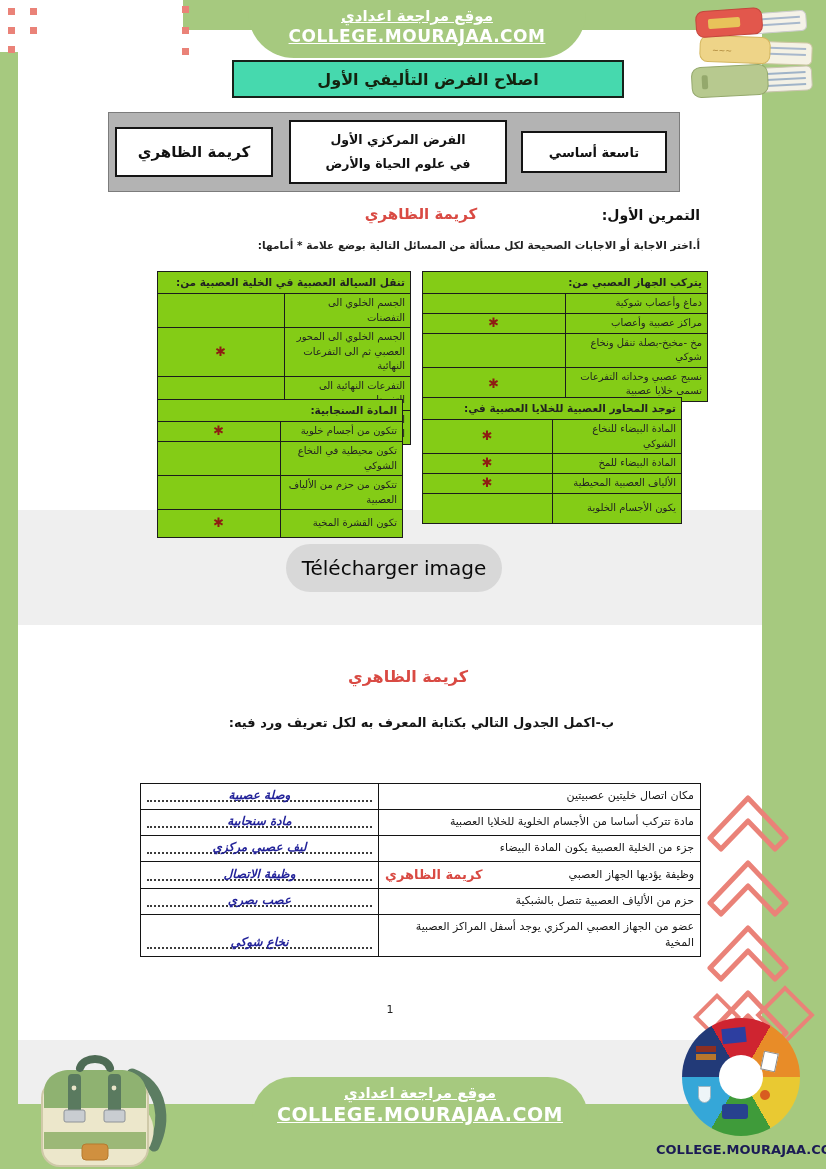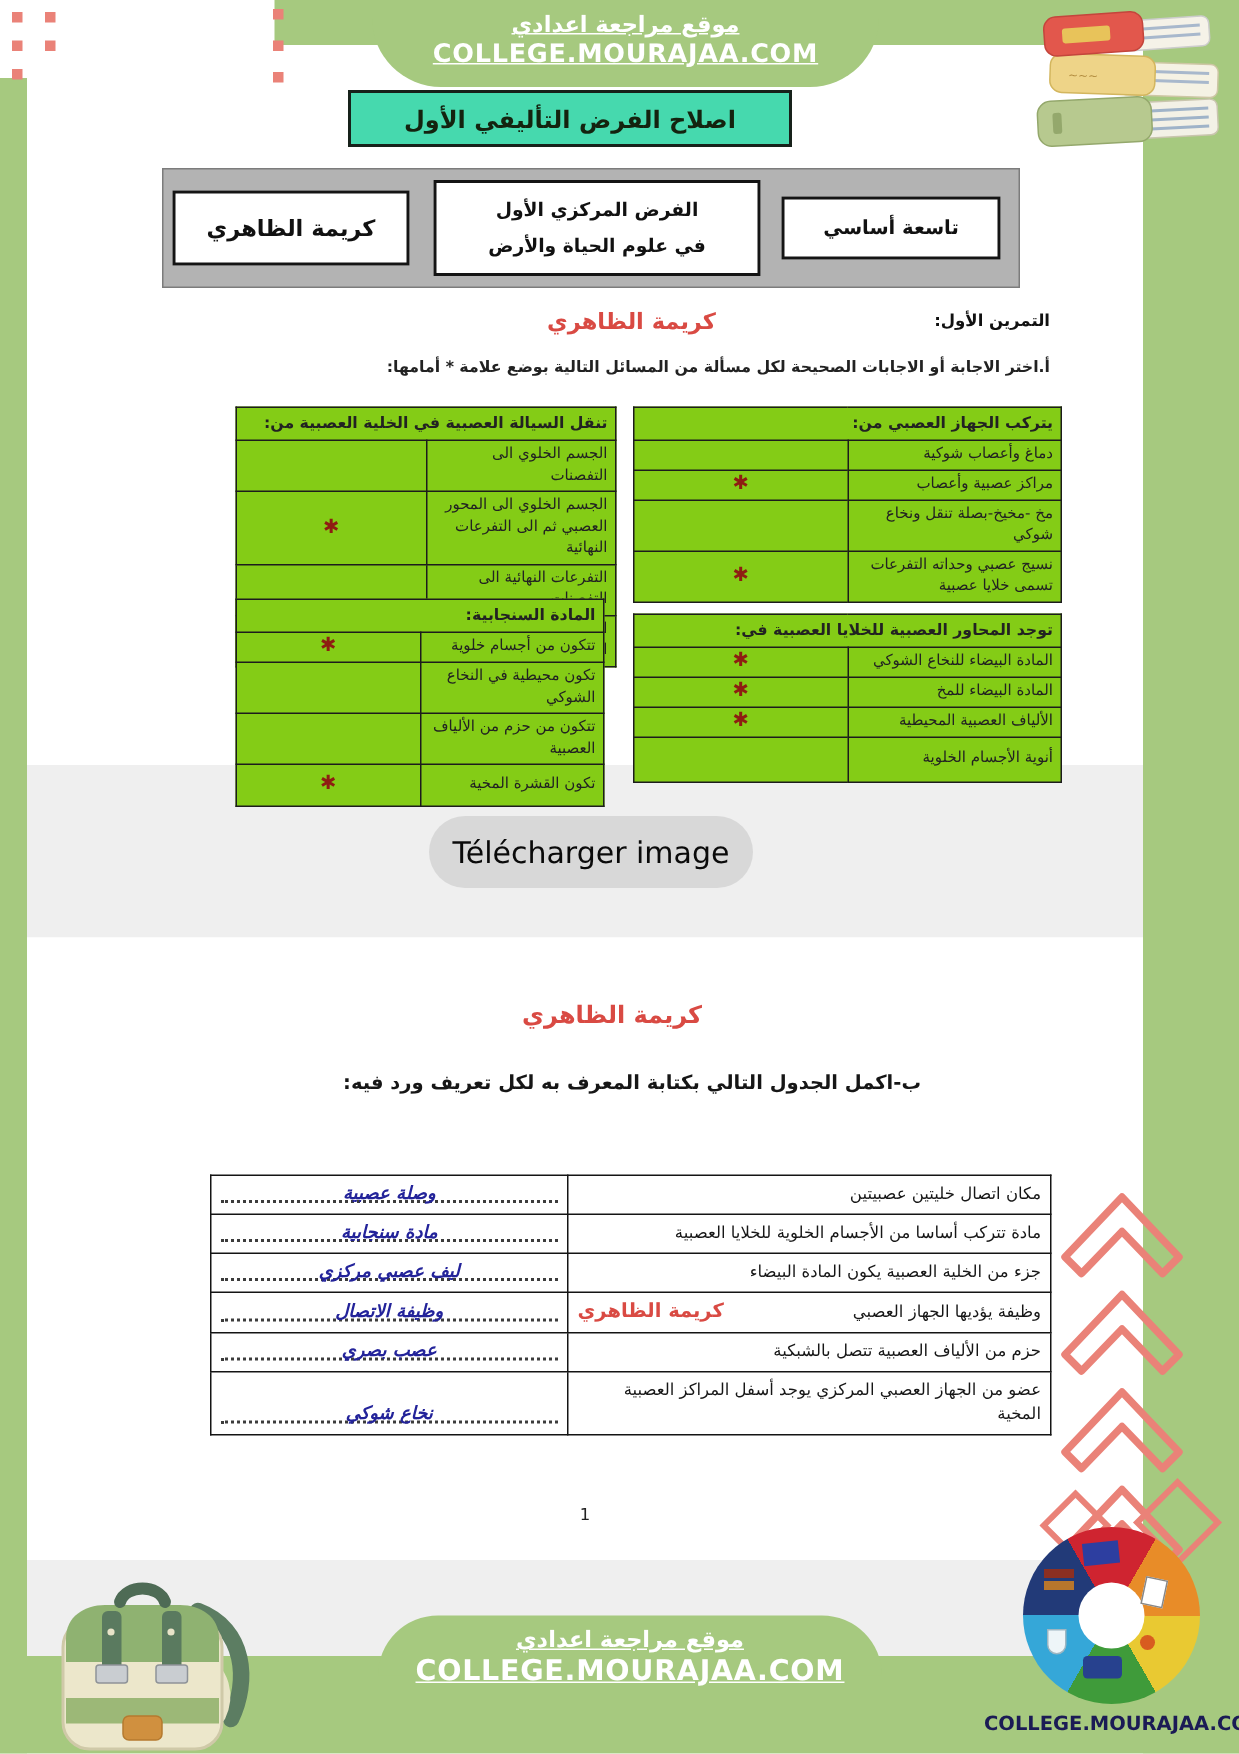--- a/index.html
+++ b/index.html
@@ -29,48 +29,48 @@
 
   
   .site-block { position:absolute; text-align:center; color:#fff; font-weight:bold; z-index:6; }
   .site-block .l1 { font-size:15px; text-decoration:underline; line-height:1.35; cursor:pointer; }
   .site-block .l2 { font-size:17px; text-decoration:underline; letter-spacing:.5px; cursor:pointer; }
   #site-top { left:250px; top:6px; width:334px; }
   #site-bottom { left:252px; top:1083px; width:336px; }
   #site-bottom .l2 { font-size:19px; }
 
   
-  #title-box { position:absolute; left:214px; top:5px; width:296px; height:38px;
+  #title-box { position:absolute; left:214px; top:5px; width:392px; height:38px;
                background:#46d9ae; border:2px solid #17211a; display:flex; align-items:center;
                justify-content:center; font-weight:bold; font-size:16px; color:#14230f; }
   #banner { position:absolute; left:90px; top:57px; width:572px; height:80px;
             background:#b3b3b3; border:1px solid #7c7c7c; }
   .bbox { position:absolute; background:#fff; border:2px solid #141414; display:flex;
           flex-direction:column; align-items:center; justify-content:center;
           font-weight:bold; color:#111; text-align:center; }
   #bbox-teacher { left:6px;   top:14px; width:158px; height:50px; font-size:15px; }
   #bbox-exam    { left:180px; top:7px;  width:218px; height:64px; font-size:12.5px; line-height:1.9; }
   #bbox-grade   { left:412px; top:18px; width:146px; height:42px; font-size:13px; }
 
   
   .wm { color:#d94a43; font-weight:bold; }
   #wm1 { position:absolute; left:318px; top:150px; width:170px; text-align:center; font-size:15px; }
-  #ex1-heading { position:absolute; right:62px; top:152px; font-weight:bold; font-size:11px; color:#111; direction:rtl; }
+  #ex1-heading { position:absolute; right:62px; top:152px; font-weight:bold; font-size:14px; color:#111; direction:rtl; }
   #ex1-instruction { position:absolute; right:62px; top:184px; font-size:10.5px; font-weight:bold;
                      color:#222; direction:rtl; }
 
   .qtable { position:absolute; border-collapse:collapse; direction:rtl; font-size:10px;
             color:#222; table-layout:fixed; background:#84cc16; }
   .qtable td { border:1px solid #1c1c1c; padding:2px 5px; vertical-align:middle; line-height:1.45; }
   .qtable .hdr td { font-weight:bold; font-size:10.5px; padding:3px 5px; }
   .qtable .star-cell { width:22px; text-align:center; color:#8e1d12; font-size:13px;
                        font-weight:bold; padding:0; }
   #qt-a { left:404px; top:216px; width:286px;padding-left:16px; }
   #qt-b { left:139px; top:216px; width:254px; }
-  #qt-c { left:404px; top:342px; width:286px;margin-top:12px; }
+  #qt-c { left:404px; top:342px; width:260px; }
   #qt-d { left:139px; top:344px; width:246px; }
 
   
   #dl-btn { position:absolute; left:286px; top:544px; width:216px; height:48px;
             background:#d8d8d8; border:none; border-radius:26px; font-size:20px; color:#0a0a0a;
             font-family:"DejaVu Sans", sans-serif; cursor:pointer; z-index:2; }
 
   
   #wm2 { position:absolute; left:300px; top:42px; width:180px; text-align:center; font-size:16px; }
   #ex2-instruction { position:absolute; right:148px; top:90px; font-size:13px; font-weight:bold;
@@ -244,21 +244,21 @@
           </tr>
       <tr>
             <td>المادة البيضاء للمخ</td>
             <td class="star-cell"><span>✱</span></td>
           </tr>
       <tr>
             <td>الألياف العصبية المحيطية</td>
             <td class="star-cell"><span>✱</span></td>
           </tr>
       <tr>
-            <td style="height:30px">أنوية الأجسام الخلوية</td>
+            <td style="height:30px">يكون الأجسام الخلوية</td>
             <td class="star-cell"></td>
           </tr>
     </tbody>
       </table>
 
     <table class="qtable" id="qt-d" dir="rtl">
       <tbody>
           <tr class="hdr">
             <td colspan="2">المادة السنجابية:</td>
           </tr>

